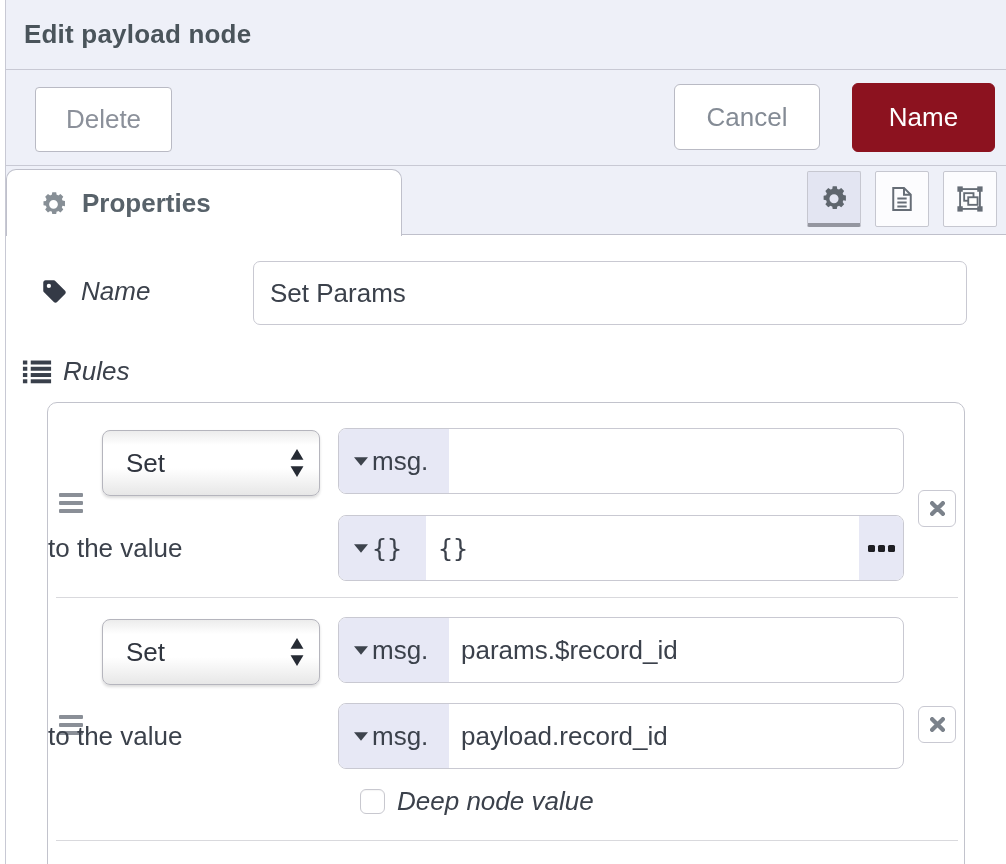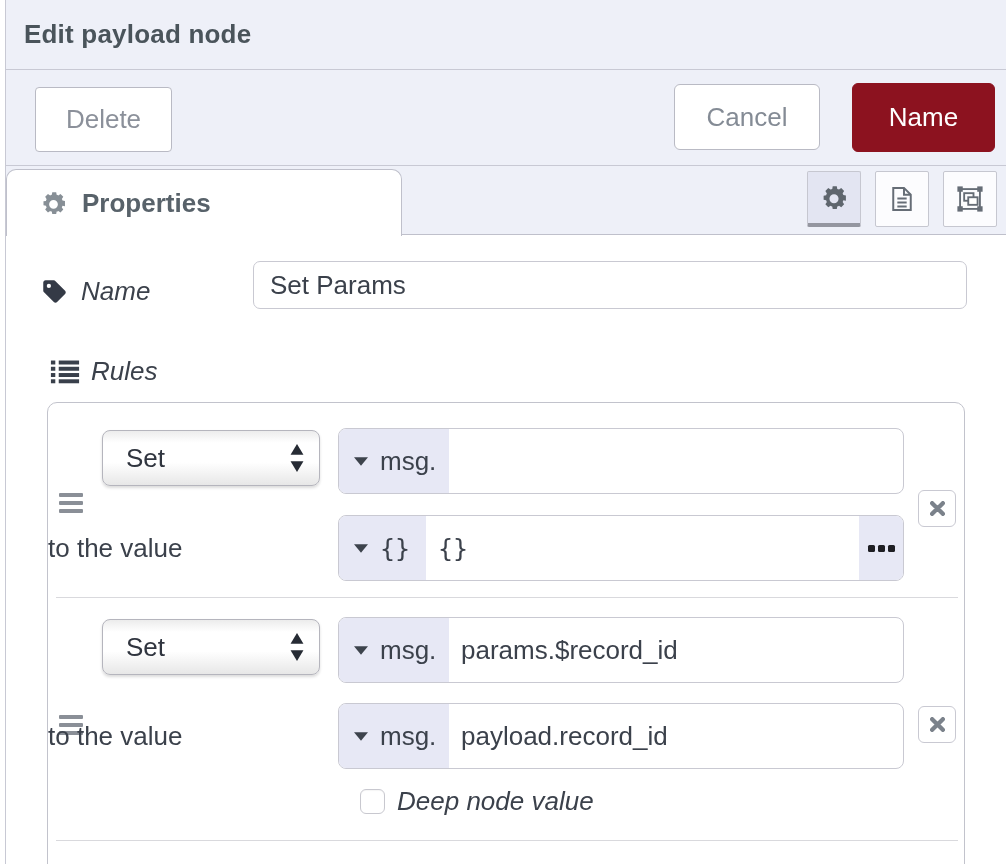--- a/index.html
+++ b/index.html
@@ -36,32 +36,32 @@
   .tab{position:absolute;left:0;top:3px;height:67px;width:396px;background:#fff;border:1px solid #bfc0cb;border-bottom:none;border-radius:10px 10px 0 0;display:flex;align-items:center;gap:15px;padding-left:33px;z-index:2;}
   .tab-label{font-size:26px;font-weight:bold;color:#58626a;}
   .iconbtns{position:absolute;right:9px;top:5px;display:flex;gap:14px;}
   .iconbtn{width:54px;height:56px;background:#fcfcfe;border:1px solid #c6c7d0;border-radius:2px;display:flex;align-items:center;justify-content:center;cursor:pointer;}
   .iconbtn.selected{background:#e3e5f2;border-bottom:4px solid #9496a0;}
 
   
   .content{position:absolute;left:0;right:0;top:236px;bottom:0;background:#fff;overflow:hidden;}
   .name-row{position:absolute;left:35px;top:40px;display:flex;align-items:center;gap:13px;}
   .field-label{font-size:26px;color:var(--label);font-style:italic;}
-  .name-input{position:absolute;left:247px;top:25px;width:714px;height:48px;border:1px solid var(--input-border);border-radius:7px;font-size:26px;color:var(--label);padding:16px 16px;outline:none;font-family:"Liberation Sans",sans-serif;background:#fff;}
-  .rules-row{position:absolute;left:44px;top:120px;display:flex;align-items:center;gap:11px;}
+  .name-input{position:absolute;left:247px;top:25px;width:714px;height:64px;border:1px solid var(--input-border);border-radius:7px;font-size:26px;color:var(--label);padding:16px 16px;outline:none;font-family:"Liberation Sans",sans-serif;background:#fff;}
+  .rules-row{position:absolute;left:16px;top:120px;display:flex;align-items:center;gap:11px;}
 
   .rules-box{position:absolute;left:41px;top:166px;width:918px;height:560px;border:1px solid #c2c3cc;border-radius:10px;background:#fff;}
 
-  .action-select{position:absolute;width:218px;height:56px;border:1px solid #b5b5bd;border-radius:8px;
+  .action-select{position:absolute;width:218px;height:66px;border:1px solid #b5b5bd;border-radius:8px;
     background:linear-gradient(180deg,#ececec 0%,#ffffff 22%,#ffffff 58%,#e7e7e7 100%);
     box-shadow:0 2px 3px rgba(0,0,0,.14);
     display:flex;align-items:center;justify-content:space-between;padding:0 15px 0 23px;
     font-size:26px;color:#30353f;cursor:pointer;}
   .typed{position:absolute;width:566px;height:66px;border:1px solid var(--input-border);border-radius:8px;background:#fff;display:flex;overflow:hidden;}
-  .typed-prefix{background:var(--prefix-bg);display:flex;align-items:center;gap:12px;padding-left:15px;cursor:pointer;flex:none;}
+  .typed-prefix{background:var(--prefix-bg);display:flex;align-items:center;gap:4px;padding-left:15px;cursor:pointer;flex:none;}
   .typed-prefix .pfx-label{font-size:26px;color:var(--label);}
   .typed-prefix.mono .pfx-label{font-family:"DejaVu Sans Mono",monospace;font-size:25px;}
   .typed-value{flex:1;border:none;outline:none;font-size:26px;color:var(--label);padding:0 12px;background:transparent;font-family:"Liberation Sans",sans-serif;min-width:0;}
   .typed-value.mono{font-family:"DejaVu Sans Mono",monospace;font-size:25px;}
   .typed-suffix{flex:none;width:44px;background:var(--prefix-bg);display:flex;align-items:center;justify-content:center;gap:3px;cursor:pointer;}
   .dot{width:7px;height:7px;background:#1f1f24;border-radius:1.5px;}
 
   .to-label{position:absolute;left:0;width:271px;height:66px;line-height:66px;text-align:left;font-size:26px;color:var(--label);}
   .xbtn{position:absolute;width:38px;height:37px;background:#fff;border:1px solid var(--input-border);border-radius:6px;display:flex;align-items:center;justify-content:center;cursor:pointer;}
   .drag{position:absolute;width:24px;display:flex;flex-direction:column;gap:4px;cursor:grab;}

